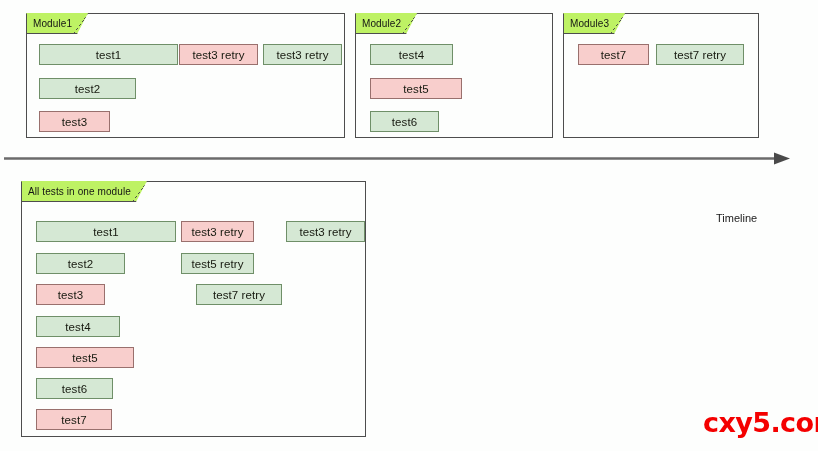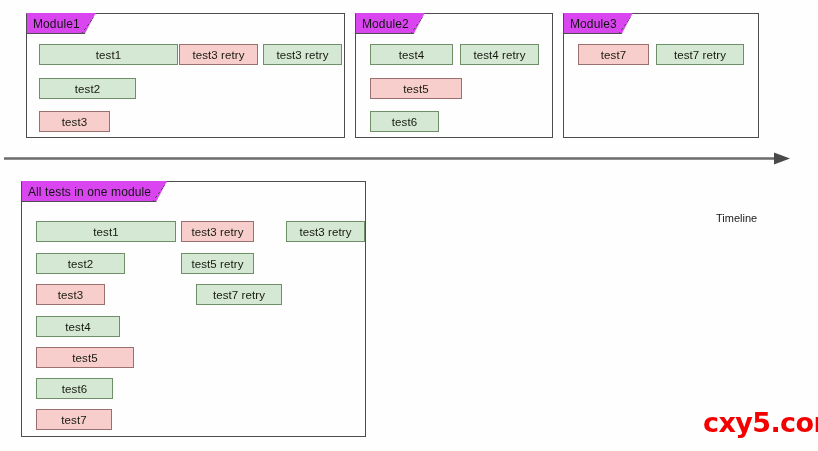--- a/index.html
+++ b/index.html
@@ -35,25 +35,25 @@
   .module-tab {
     position: absolute;
     left: -1px;
     top: -1px;
     height: 21px;
     box-sizing: border-box;
     display: flex;
     align-items: center;
     padding-left: 6px;
     padding-right: 16px;
-    font-size: 12px;
+    font-size: 10px;
     color: #141414;
     letter-spacing: 0.1px;
     white-space: nowrap;
-    background: #d946ef;
+    background: #bef264;
     border: 1.4px solid #4d4d4d;
     border-top-color: transparent;
     border-right: none;
     -webkit-clip-path: polygon(0 0, 100% 0, calc(100% - 11px) 100%, 0 100%);
     clip-path: polygon(0 0, 100% 0, calc(100% - 11px) 100%, 0 100%);
   }
   .module-tab::after {
     content: "";
     position: absolute;
     right: 0px;
@@ -136,21 +136,20 @@
       <div class="module-tab">Module1</div>
       <div class="test-box pass" style="left: 12px; top: 30px; width: 139px; height: 21px;">test1</div>
       <div class="test-box fail" style="left: 152px; top: 30px; width: 79px; height: 21px;">test3 retry</div>
       <div class="test-box pass" style="left: 236px; top: 30px; width: 79px; height: 21px;">test3 retry</div>
       <div class="test-box pass" style="left: 12px; top: 64px; width: 97px; height: 21px;">test2</div>
       <div class="test-box fail" style="left: 12px; top: 97px; width: 71px; height: 21px;">test3</div>
     </div>
     <div class="module-box" style="left: 355px; top: 13px; width: 198px; height: 125px;">
       <div class="module-tab">Module2</div>
       <div class="test-box pass" style="left: 14px; top: 30px; width: 83px; height: 21px;">test4</div>
-      <div class="test-box pass" style="left: 104px; top: 30px; width: 79px; height: 21px;">test4 retry</div>
       <div class="test-box fail" style="left: 14px; top: 64px; width: 92px; height: 21px;">test5</div>
       <div class="test-box pass" style="left: 14px; top: 97px; width: 69px; height: 21px;">test6</div>
     </div>
     <div class="module-box" style="left: 563px; top: 13px; width: 196px; height: 125px;">
       <div class="module-tab">Module3</div>
       <div class="test-box fail" style="left: 14px; top: 30px; width: 71px; height: 21px;">test7</div>
       <div class="test-box pass" style="left: 92px; top: 30px; width: 88px; height: 21px;">test7 retry</div>
     </div>
     <div class="module-box" style="left: 21px; top: 181px; width: 345px; height: 256px; text-decoration: underline;">
       <div class="module-tab">All tests in one module</div>

